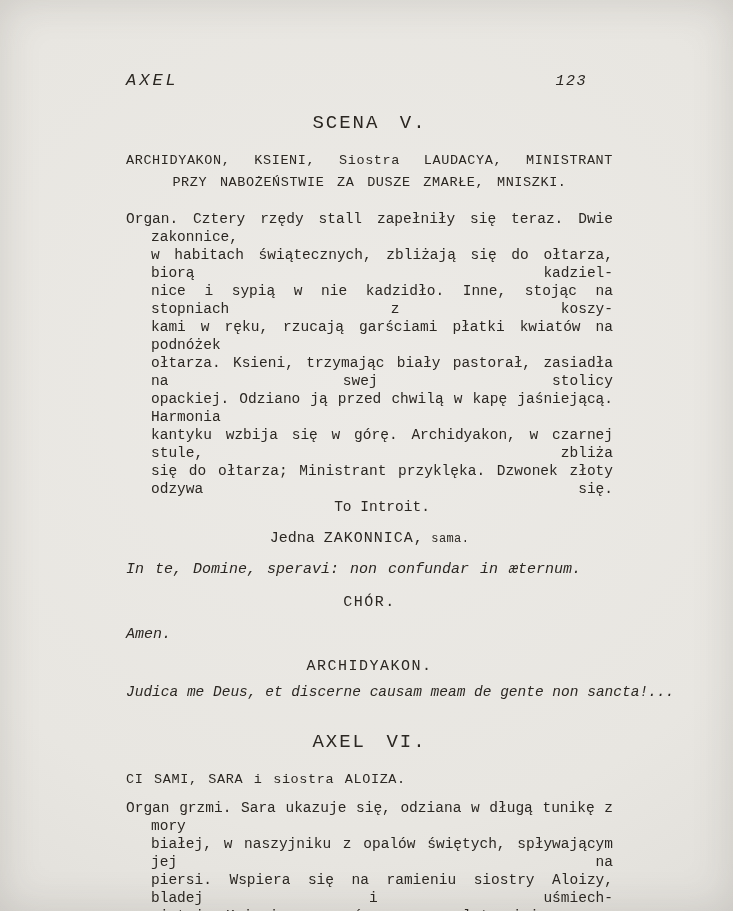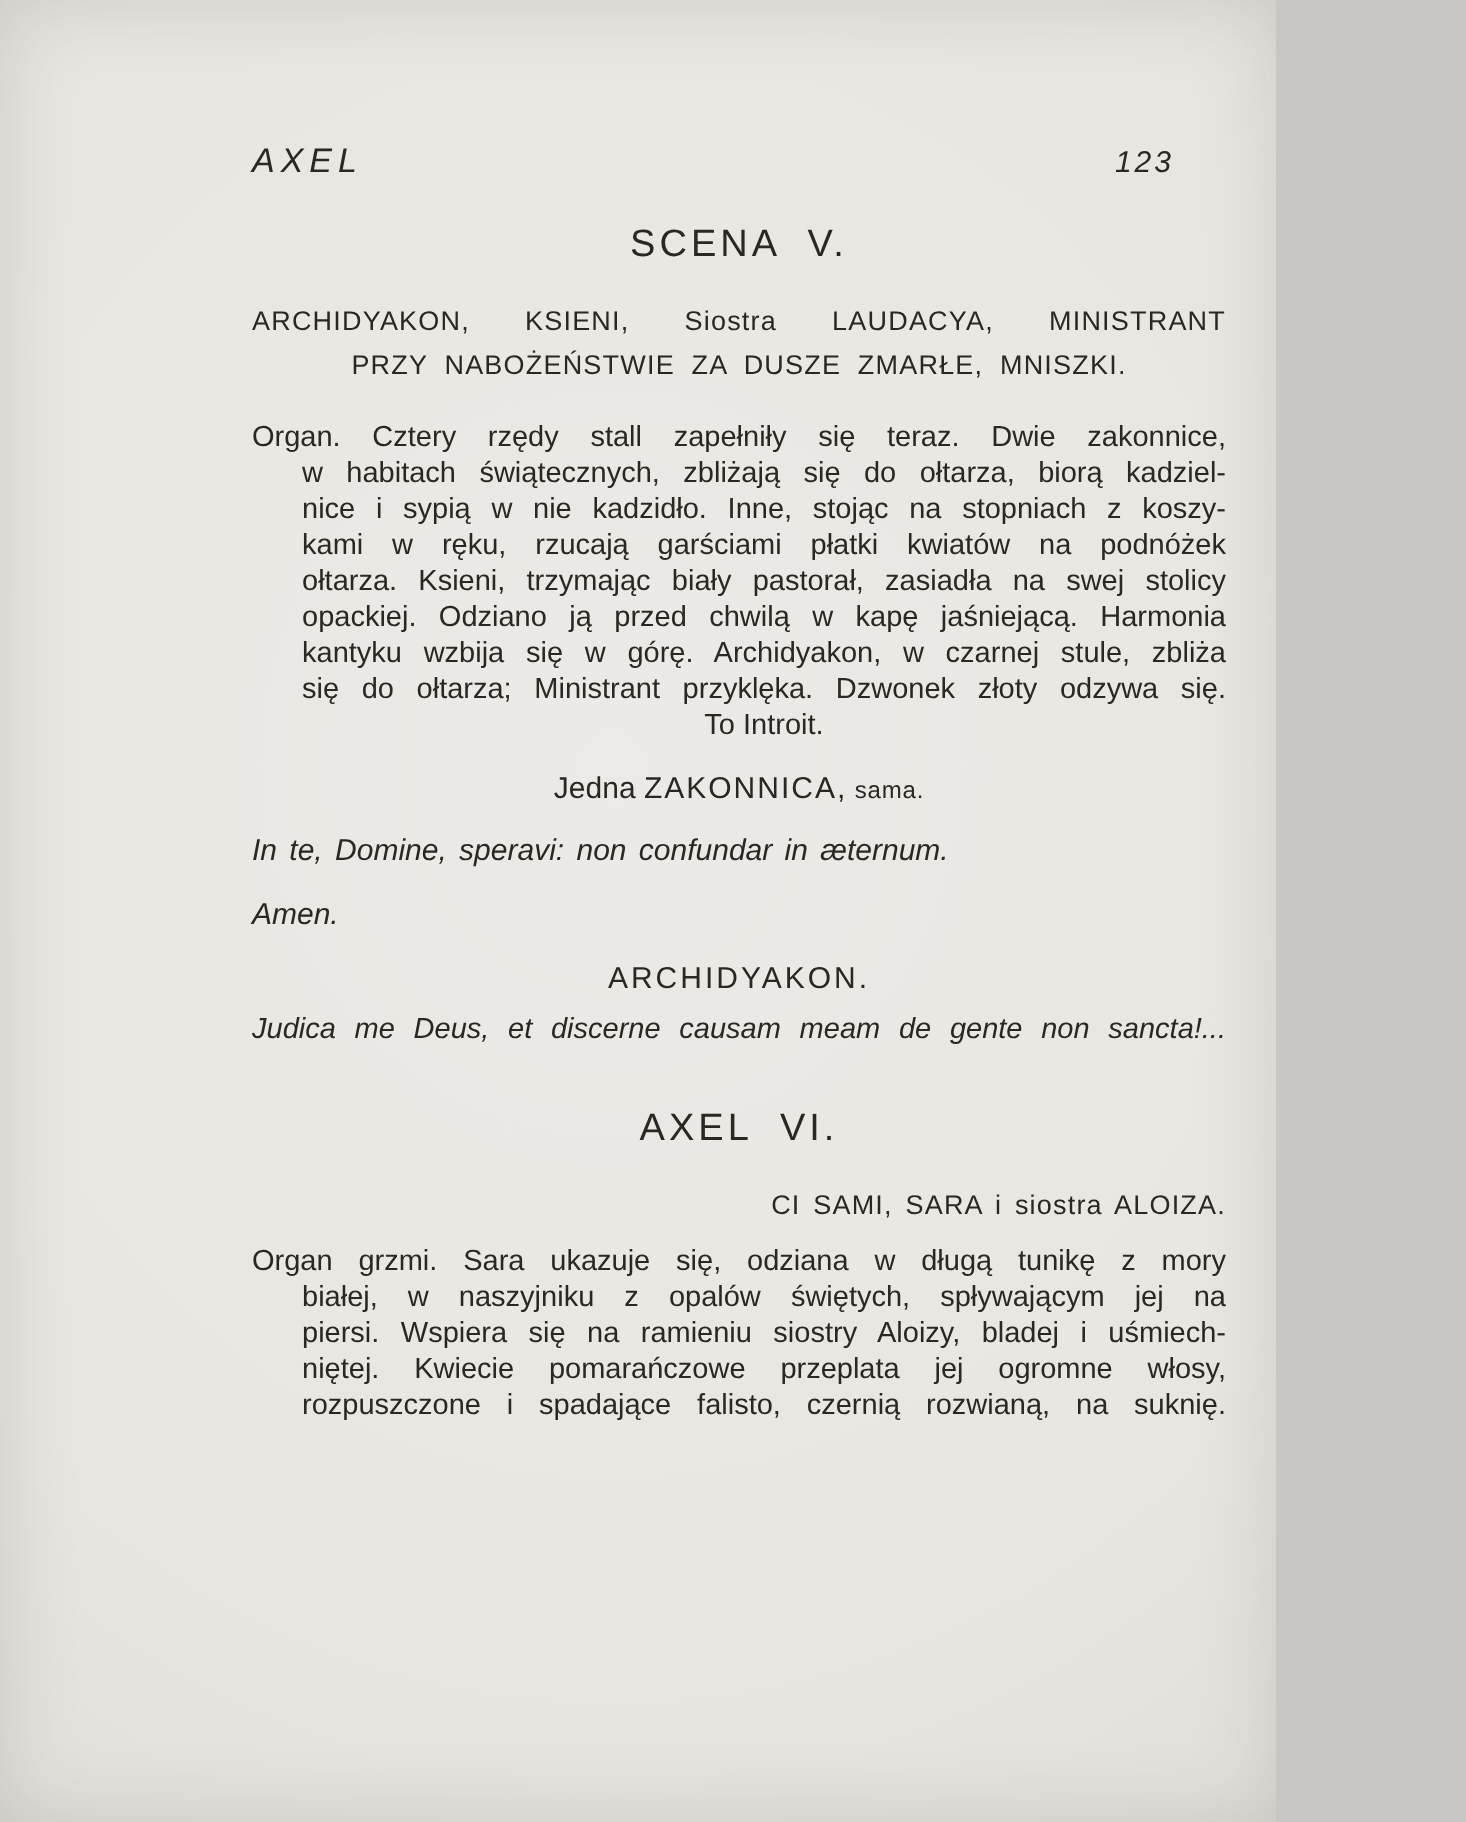--- a/index.html
+++ b/index.html
@@ -2,30 +2,29 @@
 <html lang="pl"><head>
 <meta charset="utf-8">
 <style>
   html, body {
     margin: 0;
     padding: 0;
     background: #c9c7c3;
   }
   .page {
     position: relative;
-    width: 602px;
+    width: 733px;
     height: 911px;
     margin: 0;
     overflow: hidden;
     background:
       radial-gradient(ellipse 120% 90% at 48% 42%, #eceae6 0%, #e8e6e1 55%, #dedcd7 88%, #d4d2ce 100%);
     box-shadow: inset 0 0 40px rgba(90,85,75,0.18);
-    font-family: Liberation Sans, sans-serif;
+    font-family: Liberation Mono, monospace;
     color: #2b2722;
-    padding-left: 36px;
   }
   .content {
     position: absolute;
     left: 126px;
     top: 0;
     width: 487px;
     padding-top: 70px;
   }
 
   
@@ -117,21 +116,21 @@
     text-align-last: justify;
     white-space: nowrap;
   }
 
   .cast-single {
     margin-top: 16px;
     font-size: 13.5px;
     letter-spacing: 0.6px;
     word-spacing: 2px;
     line-height: 20px;
-    text-align: right;
+    text-align: left;
   }
   .direction.s6 { margin-top: 9px; }
 </style>
 </head>
 <body>
 
 <div class="page">
   <div class="content">
 
     <div class="header">
@@ -155,20 +154,21 @@
 opackiej. Odziano ją przed chwilą w kapę jaśniejącą. Harmonia
 kantyku wzbija się w górę. Archidyakon, w czarnej stule, zbliża
 się do ołtarza; Ministrant przyklęka. Dzwonek złoty odzywa się.</div>
       <div class="dir-last">To Introit.</div>
     </div>
 
     <div class="speaker"><span>Jedna </span><span class="sp-name">ZAKONNICA,</span><span class="sp-note"> sama.</span></div>
 
     <div class="centered-italic">In te, Domine, speravi: non confundar in æternum.</div>
 
+    <div class="speaker caps">CHÓR.</div>
 
     <div class="centered-italic gap12">Amen.</div>
 
     <div class="speaker caps gap12">ARCHIDYAKON.</div>
 
     <div class="latin-justified">Judica me Deus, et discerne causam meam de gente non sancta!...</div>
 
 
     <div class="scene-heading s6">AXEL VI.</div>
 

